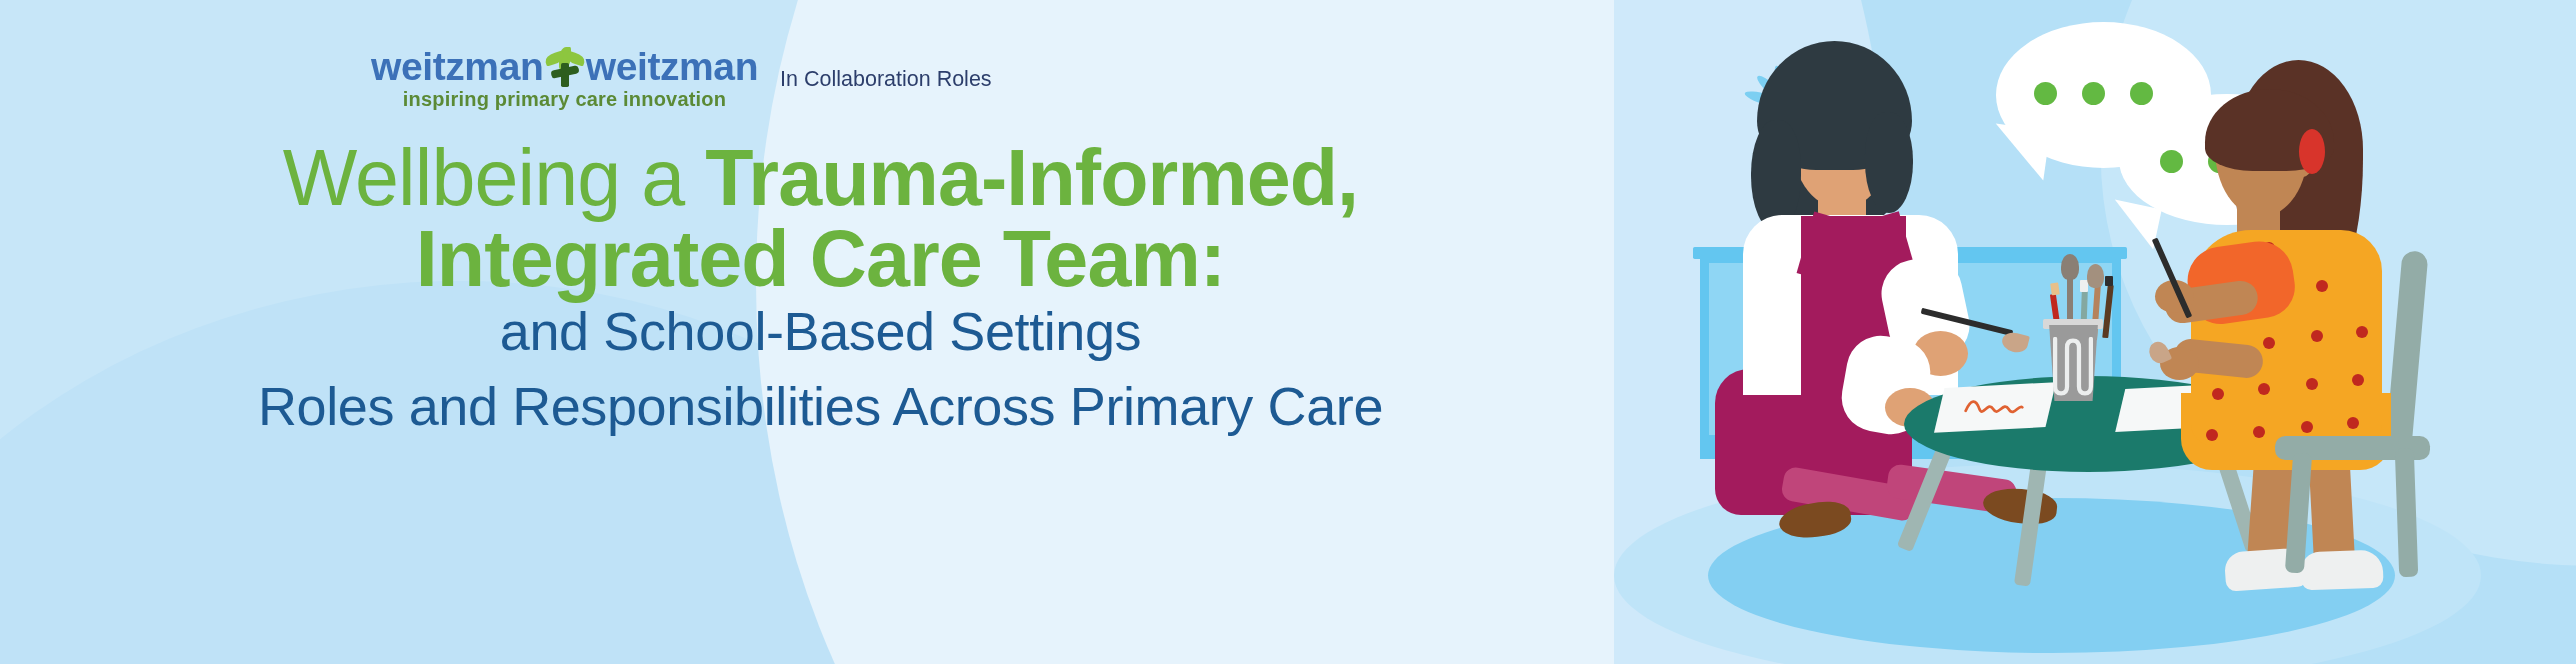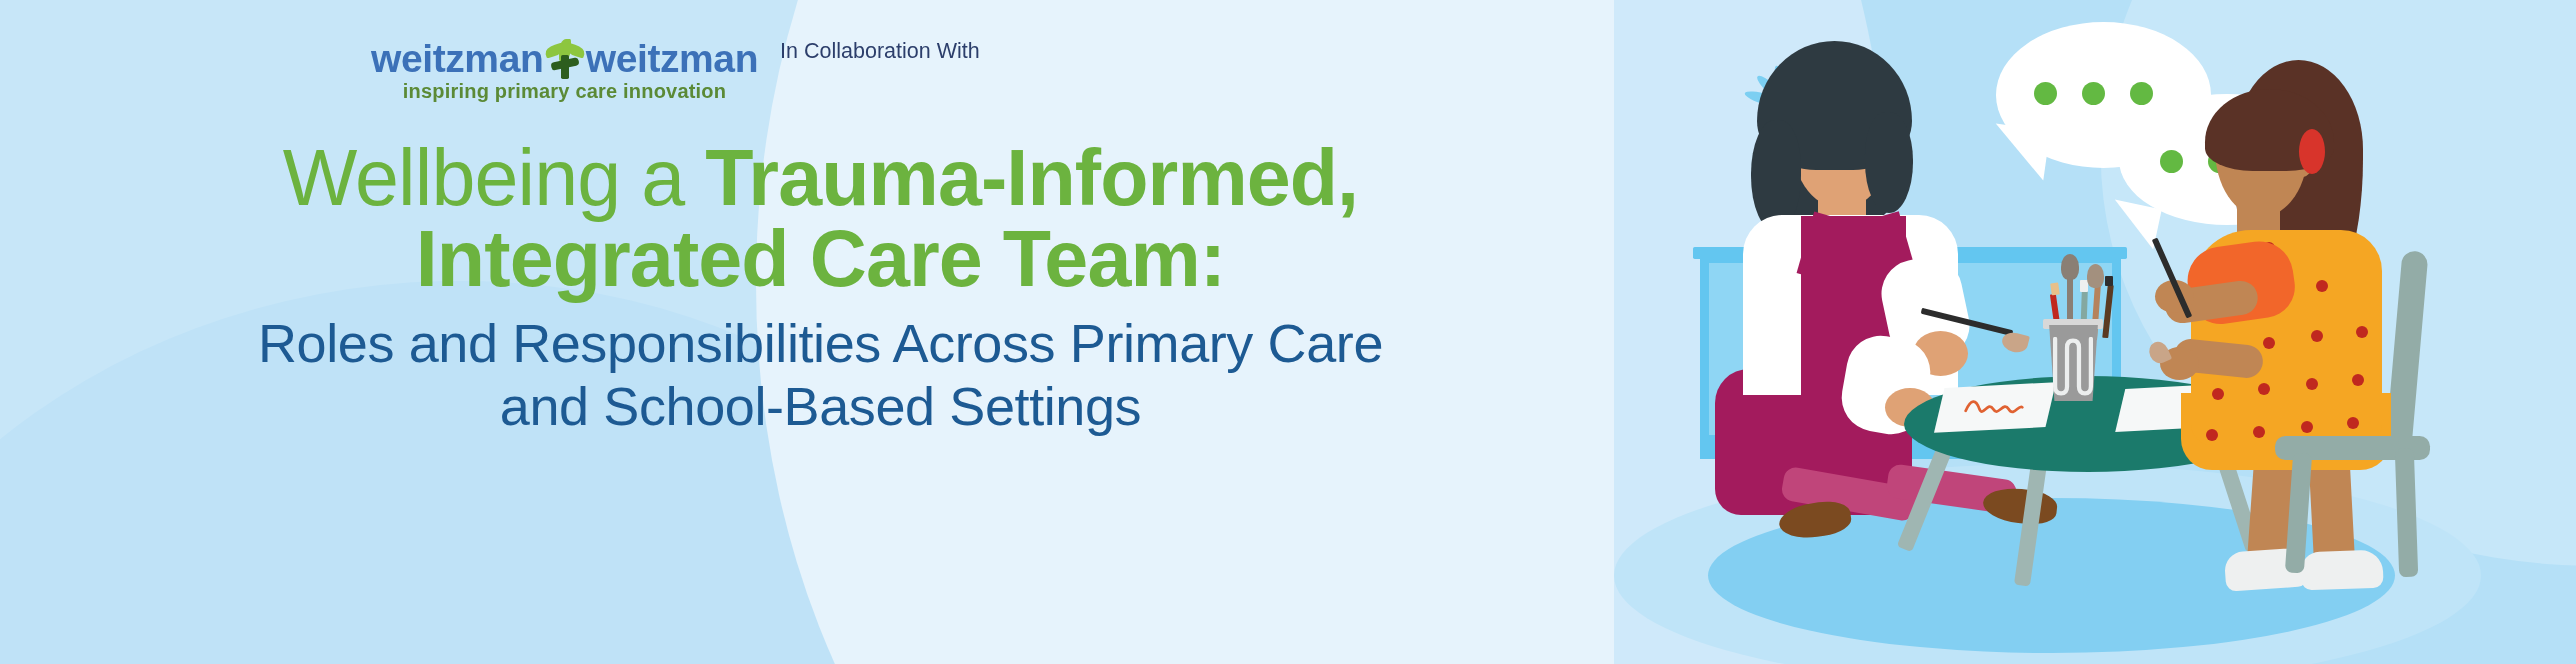--- a/index.html
+++ b/index.html
@@ -138,21 +138,21 @@
   .chair-legF{position:absolute;left:675px;top:453px;width:19px;height:120px;
     background:#93aca7;border-radius:6.9px;transform:rotate(4deg);}
   .chair-legB{position:absolute;left:783px;top:448px;width:19px;height:129px;
     background:#93aca7;border-radius:6.9px;transform:rotate(-2deg);}
 
   .brush{position:absolute;}
   .brush-stick{position:absolute;background:#2c2c2c;border-radius:1.7px;}
   .brush-tip{position:absolute;background:#c9a588;border-radius:50% 8% 50% 50%;}
 
   
-  .logo-row{position:absolute;left:371px;top:39px;height:94px;display:flex;}
+  .logo-row{position:absolute;left:371px;top:32px;height:94px;display:flex;align-items:center;}
   .wz{display:flex;flex-direction:column;}
   .wz-top{display:flex;align-items:center;white-space:nowrap;}
   .wz-word{font-size:39px;font-weight:700;color:#3c71b8;letter-spacing:-0.4px;line-height:1;}
   .wz-mark{position:relative;width:39px;height:39px;margin:0 1.7px;}
   .wz-leaf{position:absolute;background:#8dc63f;border-radius:60% 10% 60% 10%;}
   .wz-trunk{position:absolute;left:15.5px;top:15.5px;width:8.6px;height:24px;background:#2d5e1e;border-radius:1.7px;}
   .wz-trunk:after{content:"";position:absolute;left:-9.4px;top:5.2px;width:27.5px;height:7.7px;
     background:#2d5e1e;border-radius:3.4px;transform:rotate(-12deg);}
   .wz-sub{margin-top:1.7px;font-size:20px;font-weight:700;color:#5b8a36;letter-spacing:0.2px;
     text-align:center;}
@@ -363,25 +363,25 @@
           <span class="wz-leaf" style="left:13.7px;top:0px;width:12px;height:22px;transform:rotate(0deg);"></span>
           <span class="wz-leaf" style="left:0px;top:6px;width:19px;height:11px;transform:rotate(-16deg);"></span>
           <span class="wz-leaf" style="left:20.6px;top:6px;width:19px;height:11px;transform:rotate(16deg) scaleX(-1);"></span>
           <span class="wz-trunk"></span>
         </span>
         <span class="wz-word">weitzman</span>
       </div>
       <div class="wz-sub">inspiring primary care innovation</div>
     </div>
 
-    <div class="collab">In Collaboration With</div>
+    <div class="collab">In Collaboration Roles</div>
 
   </div>
 
   <div class="copy">
     <div class="t1"><span>Wellbeing a </span><b>Trauma-Informed,</b></div>
     <div class="t2">Integrated Care Team:</div>
+    <div class="sub" style="margin-top:0">and School-Based Settings</div>
     <div class="sub">Roles and Responsibilities Across Primary Care</div>
-    <div class="sub" style="margin-top:0">and School-Based Settings</div>
   </div>
 
 </div>
 
 
 </body></html>

